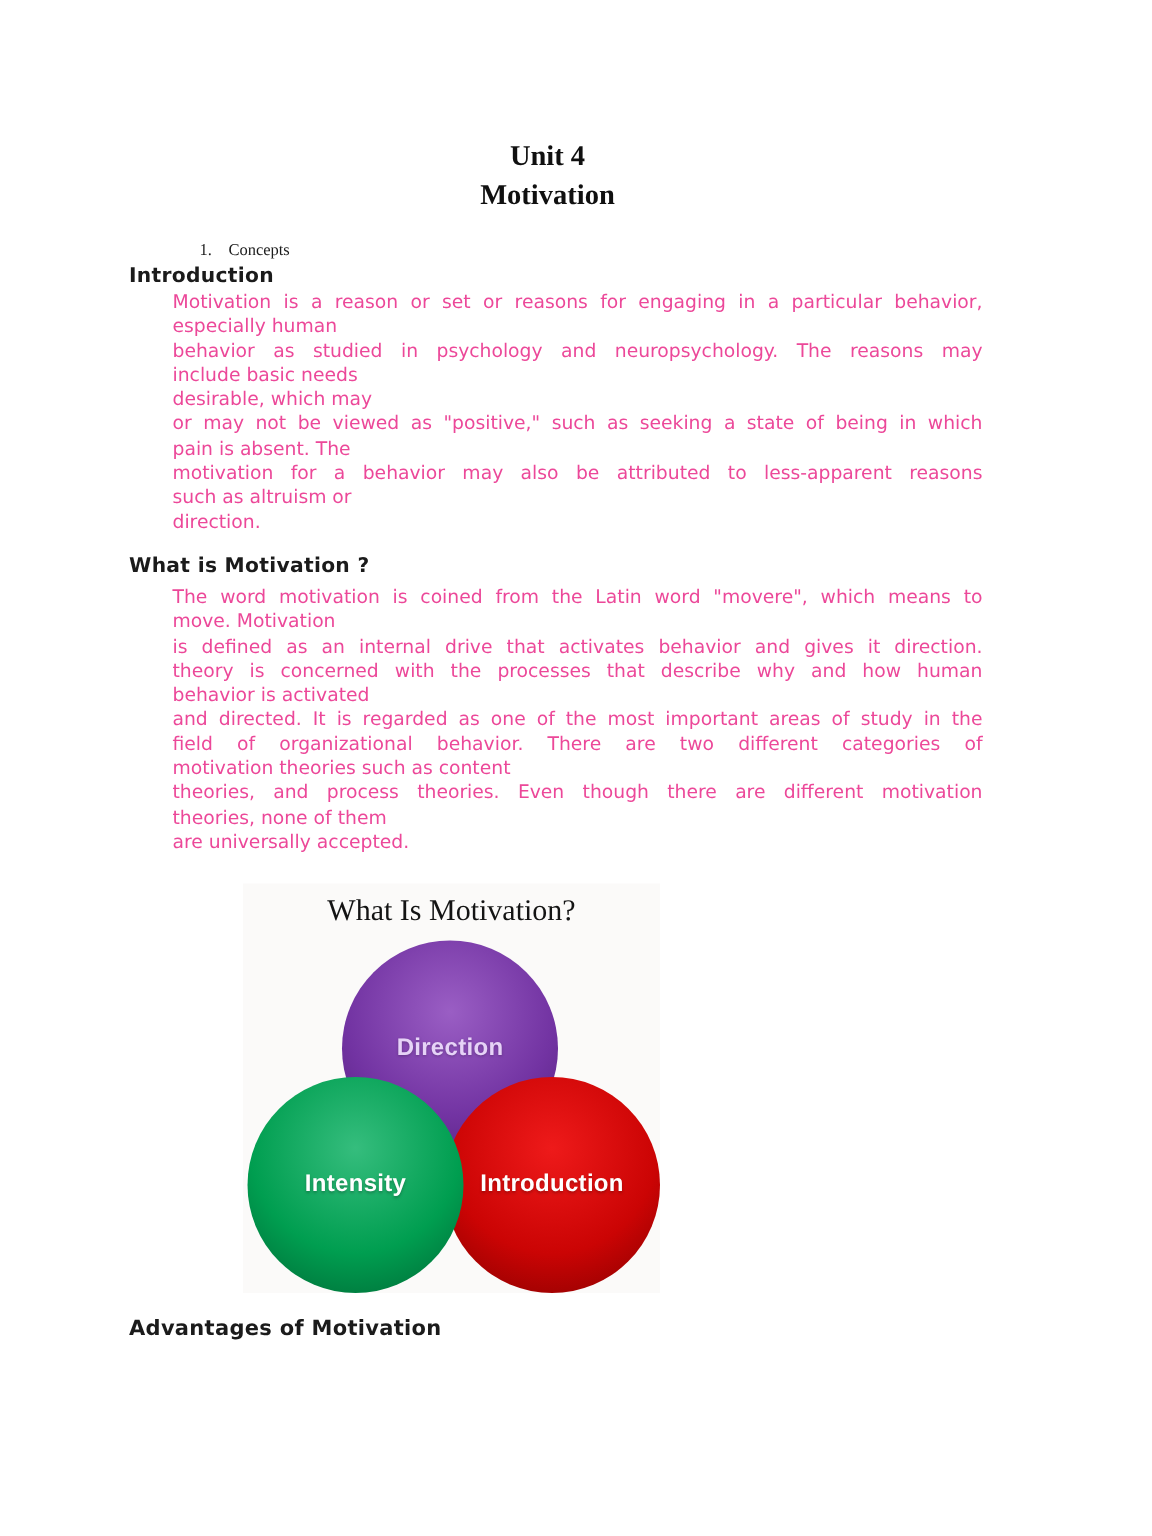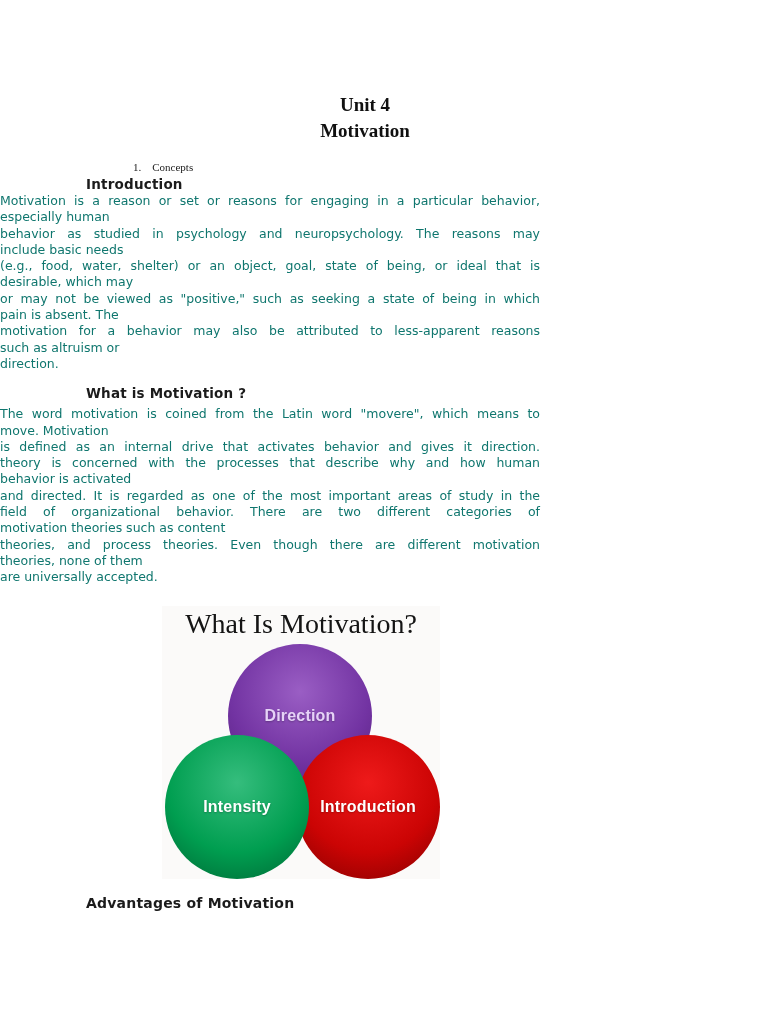--- a/index.html
+++ b/index.html
@@ -43,44 +43,45 @@
     margin-left: 86px;
     width: 540px;
     font-weight: bold;
     font-size: 13.5px;
     line-height: 17px;
     color: #1b1b1b;
     letter-spacing: 0.2px;
   }
   
   .para {
+    margin-left: 115px;
     width: 540px;
     font-size: 12.5px;
     line-height: 16.3px;
-    color: #0f766e;
+    color: #ec4899;
   }
   .para .line { min-height: 16.3px; white-space: normal; }
   .para .line.j { text-align: justify; text-align-last: justify; }
   .gap-13 { height: 13px; }
   
   .figure {
     position: relative;
     margin: 20px 0 0 162px;
     width: 278px;
     height: 273px;
     background: #fbfaf9;
   }
   .fig-title {
     position: absolute;
     top: 3px;
     left: 0;
     width: 100%;
     text-align: center;
     font-family: "Liberation Serif", serif;
-    font-size: 28px;
+    font-size: 20px;
     line-height: 30px;
     color: #141414;
   }
   .sphere {
     position: absolute;
     width: 144px;
     height: 144px;
     border-radius: 50%;
     display: flex;
     align-items: center;
@@ -110,21 +111,20 @@
     <span class="num">1.</span><span class="lbl">Concepts</span>
   </div>
 
   <div class="h-sans">Introduction</div>
 
   <div class="para">
       <div class="line j">Motivation is a reason or set or reasons for engaging in a particular behavior,</div>
       <div class="line">especially human</div>
       <div class="line j">behavior as studied in psychology and neuropsychology. The reasons may</div>
       <div class="line">include basic needs</div>
-      <div class="line j">(e.g., food, water, shelter) or an object, goal, state of being, or ideal that is</div>
       <div class="line">desirable, which may</div>
       <div class="line j">or may not be viewed as "positive," such as seeking a state of being in which</div>
       <div class="line">pain is absent. The</div>
       <div class="line j">motivation for a behavior may also be attributed to less-apparent reasons</div>
       <div class="line">such as altruism or</div>
       <div class="line">direction.</div>
     </div>
 
   <div class="gap-13"></div>
 

